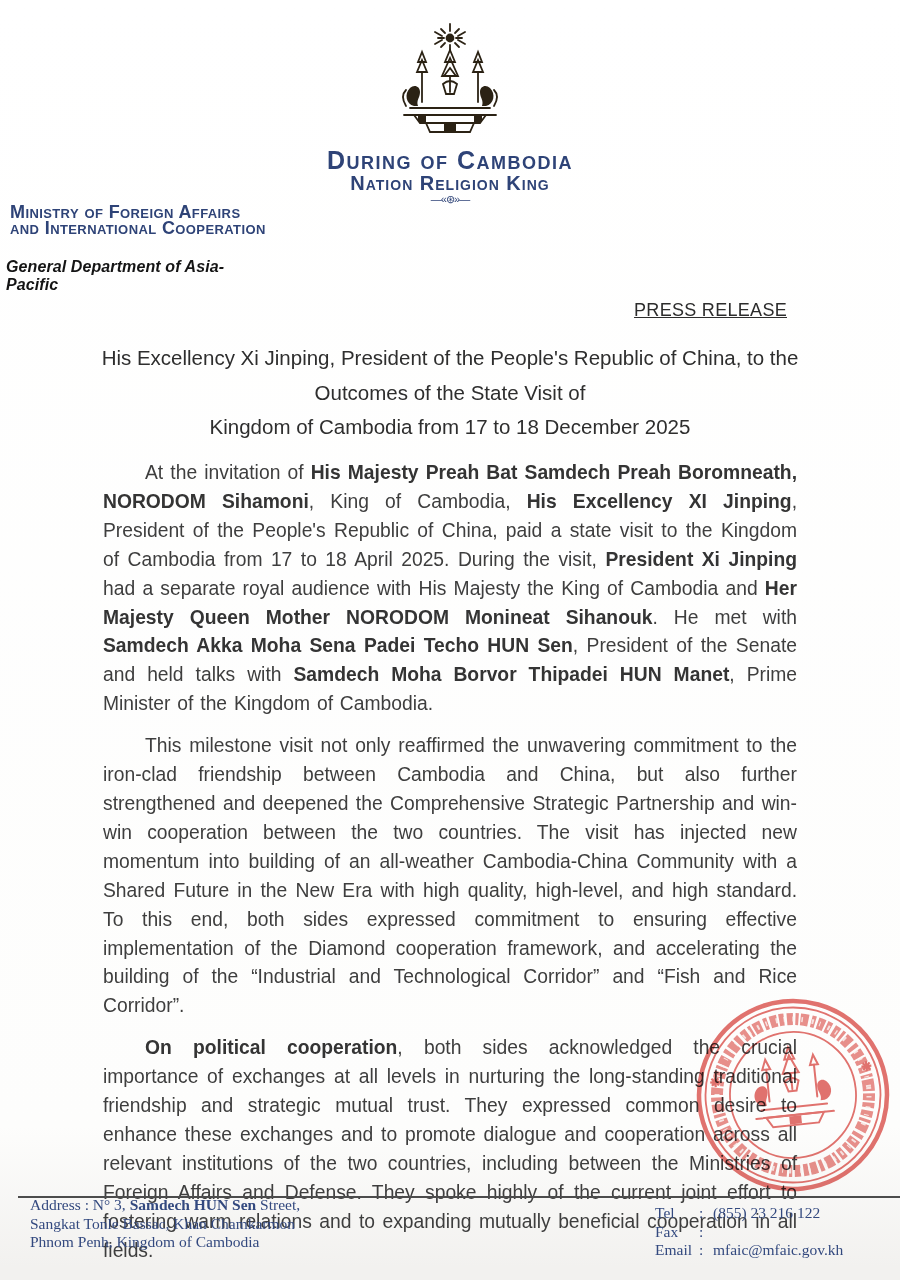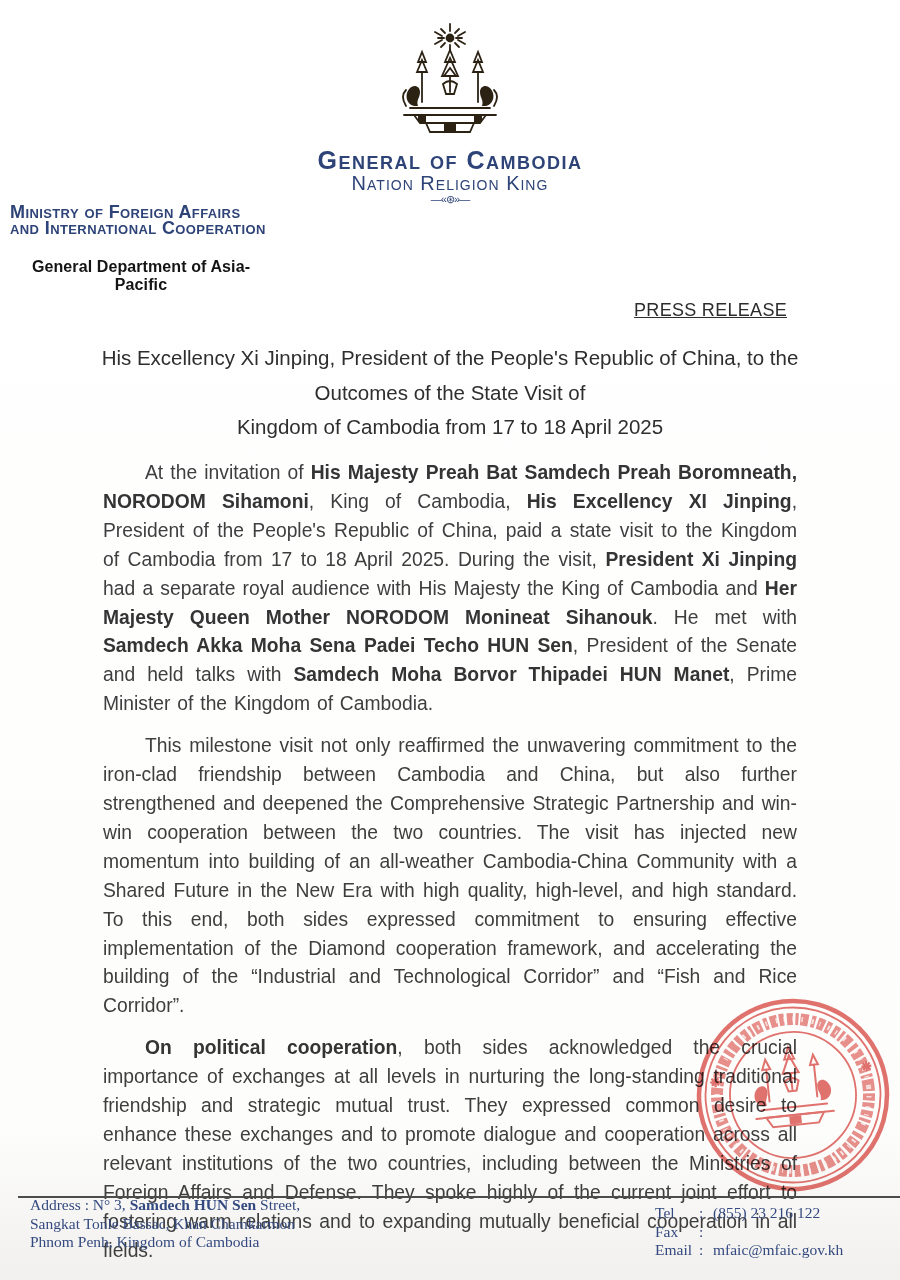--- a/index.html
+++ b/index.html
@@ -14,35 +14,35 @@
   }
   
   .emblem{position:absolute;left:50%;top:22px;transform:translateX(-50%);}
   .kingdom-title{
     position:absolute;left:0;top:146px;width:100%;text-align:center;
     font-size:25px;font-weight:700;font-variant:small-caps;
     color:#2e4377;letter-spacing:1.5px;
   }
   .motto{
     position:absolute;left:0;top:172px;width:100%;text-align:center;
-    font-size:20px;font-weight:400;font-variant:small-caps;
+    font-size:20px;font-weight:700;font-variant:small-caps;
     color:#2e4377;letter-spacing:1px;
   }
   .ornament{
     position:absolute;left:0;top:194px;width:100%;text-align:center;
     font-size:11px;color:#2e4377;letter-spacing:-1px;line-height:10px;
   }
   .ministry{
     position:absolute;left:10px;top:205px;width:262px;
     font-size:18px;font-weight:700;font-variant:small-caps;
     color:#2e4377;line-height:15.5px;letter-spacing:.4px;
   }
   .department{
-    position:absolute;left:6px;top:258px;width:270px;text-align:center;
-    font-size:16px;font-weight:600;color:#141414;letter-spacing:.1px;
+    position:absolute;left:6px;top:258px;width:270px;
+    font-size:16px;font-weight:600;color:#141414;letter-spacing:.1px;font-style:italic;
   }
   .press-release{
     position:absolute;right:113px;top:300px;
     font-size:18px;color:#2c2c2c;letter-spacing:.3px;text-decoration:underline;
   }
   .doc-title{
     position:absolute;left:100px;top:341px;width:700px;text-align:center;
     font-size:20.5px;color:#2e2e2e;line-height:34.5px;
   }
   
@@ -128,36 +128,36 @@
         <line x1="24" y1="93" x2="116" y2="93"></line>
         <path d="M34,93 H106 L100,101 H40 Z"></path>
         <path d="M46,101 H94 L90,110 H50 Z"></path>
         <rect x="64" y="101" width="12" height="9" fill="#2b2214" stroke="none"></rect>
         <rect x="38" y="94" width="8" height="6" fill="#2b2214" stroke="none"></rect>
         <rect x="94" y="94" width="8" height="6" fill="#2b2214" stroke="none"></rect>
       </g>
     </svg>
   </div>
 
-  <div class="kingdom-title">General of Cambodia</div>
+  <div class="kingdom-title">During of Cambodia</div>
   <div class="motto">Nation Religion King</div>
   <div class="ornament">—«⊛»—</div>
 
   <div class="ministry">
     <div>Ministry of Foreign Affairs</div>
     <div>and International Cooperation</div>
   </div>
   <div class="department">General Department of Asia-Pacific</div>
 
   <div class="press-release">PRESS RELEASE</div>
 
   <div class="doc-title">
     <div>His Excellency Xi Jinping, President of the People's Republic of China, to the</div>
     <div>Outcomes of the State Visit of</div>
-    <div>Kingdom of Cambodia from 17 to 18 April 2025</div>
+    <div>Kingdom of Cambodia from 17 to 18 December 2025</div>
   </div>
 
   <div class="body-text">
     <p><span>At the invitation of </span><span class="bold">His Majesty Preah Bat Samdech Preah Boromneath, NORODOM Sihamoni</span><span>, King of Cambodia, </span><span class="bold">His Excellency XI Jinping</span><span>, President of the People's Republic of China, paid a state visit to the Kingdom of Cambodia from 17 to 18 April 2025. During the visit, </span><span class="bold">President Xi Jinping</span><span> had a separate royal audience with His Majesty the King of Cambodia and </span><span class="bold">Her Majesty Queen Mother NORODOM Monineat Sihanouk</span><span>. He met with </span><span class="bold">Samdech Akka Moha Sena Padei Techo HUN Sen</span><span>, President of the Senate and held talks with </span><span class="bold">Samdech Moha Borvor Thipadei HUN Manet</span><span>, Prime Minister of the Kingdom of Cambodia.</span></p>
     <p><span>This milestone visit not only reaffirmed the unwavering commitment to the iron-clad friendship between Cambodia and China, but also further strengthened and deepened the Comprehensive Strategic Partnership and win-win cooperation between the two countries. The visit has injected new momentum into building of an all-weather Cambodia-China Community with a Shared Future in the New Era with high quality, high-level, and high standard. To this end, both sides expressed commitment to ensuring effective implementation of the Diamond cooperation framework, and accelerating the building of the “Industrial and Technological Corridor” and “Fish and Rice Corridor”.</span></p>
     <p><span class="bold">On political cooperation</span><span>, both sides acknowledged the crucial importance of exchanges at all levels in nurturing the long-standing traditional friendship and strategic mutual trust. They expressed common desire to enhance these exchanges and to promote dialogue and cooperation across all relevant institutions of the two countries, including between the Ministries of Foreign Affairs and Defense. They spoke highly of the current joint effort to fostering warm relations and to expanding mutually beneficial cooperation in all fields.</span></p>
   </div>
 
   <div class="stamp">
     <svg width="206" height="200" viewBox="0 0 206 200">

